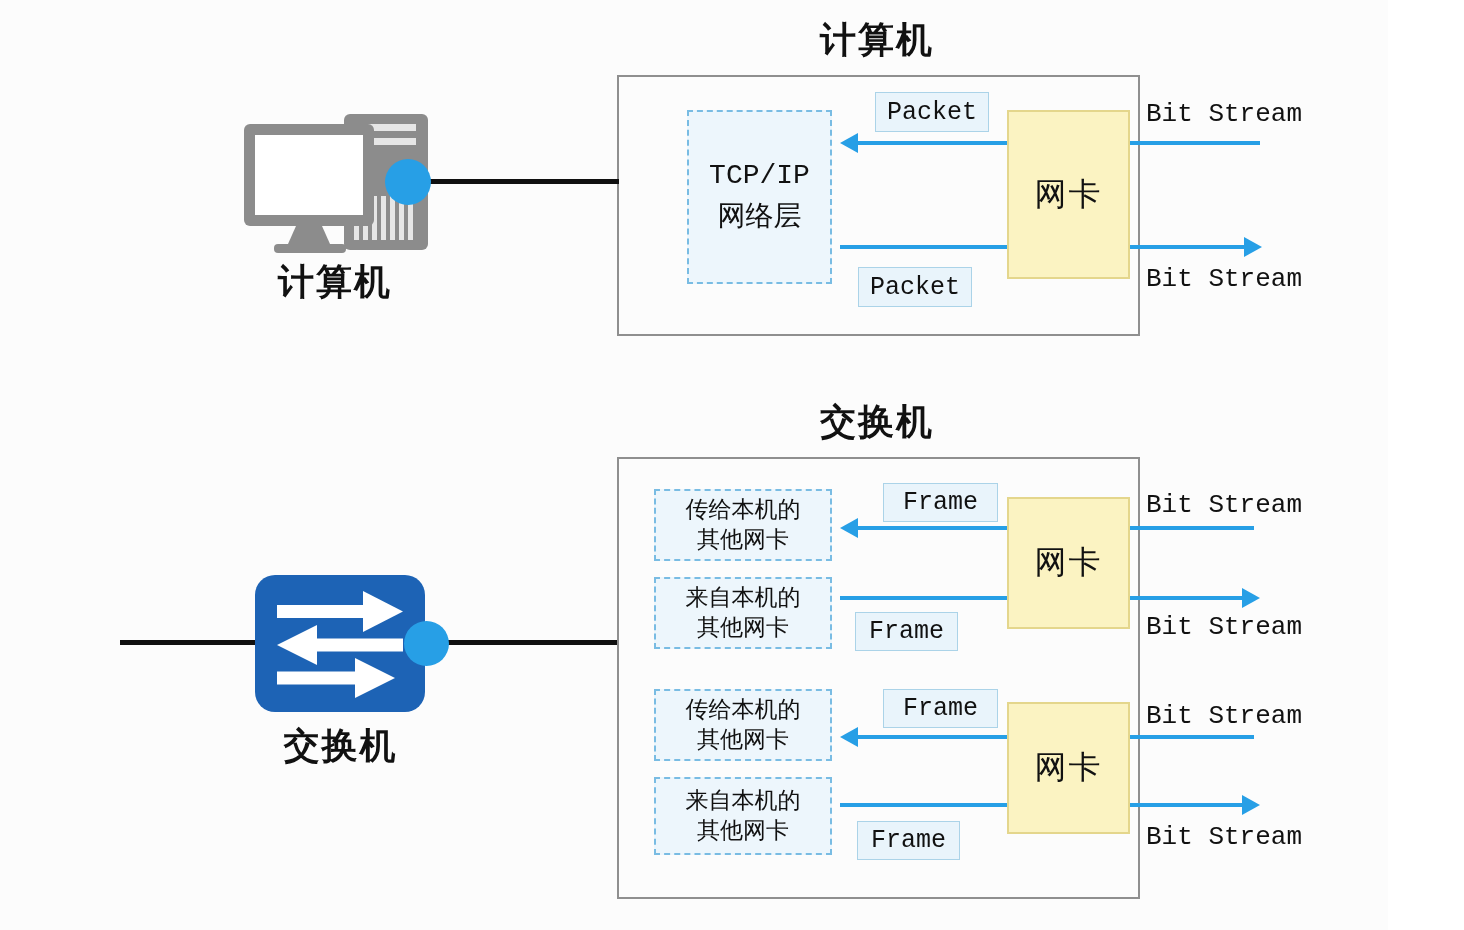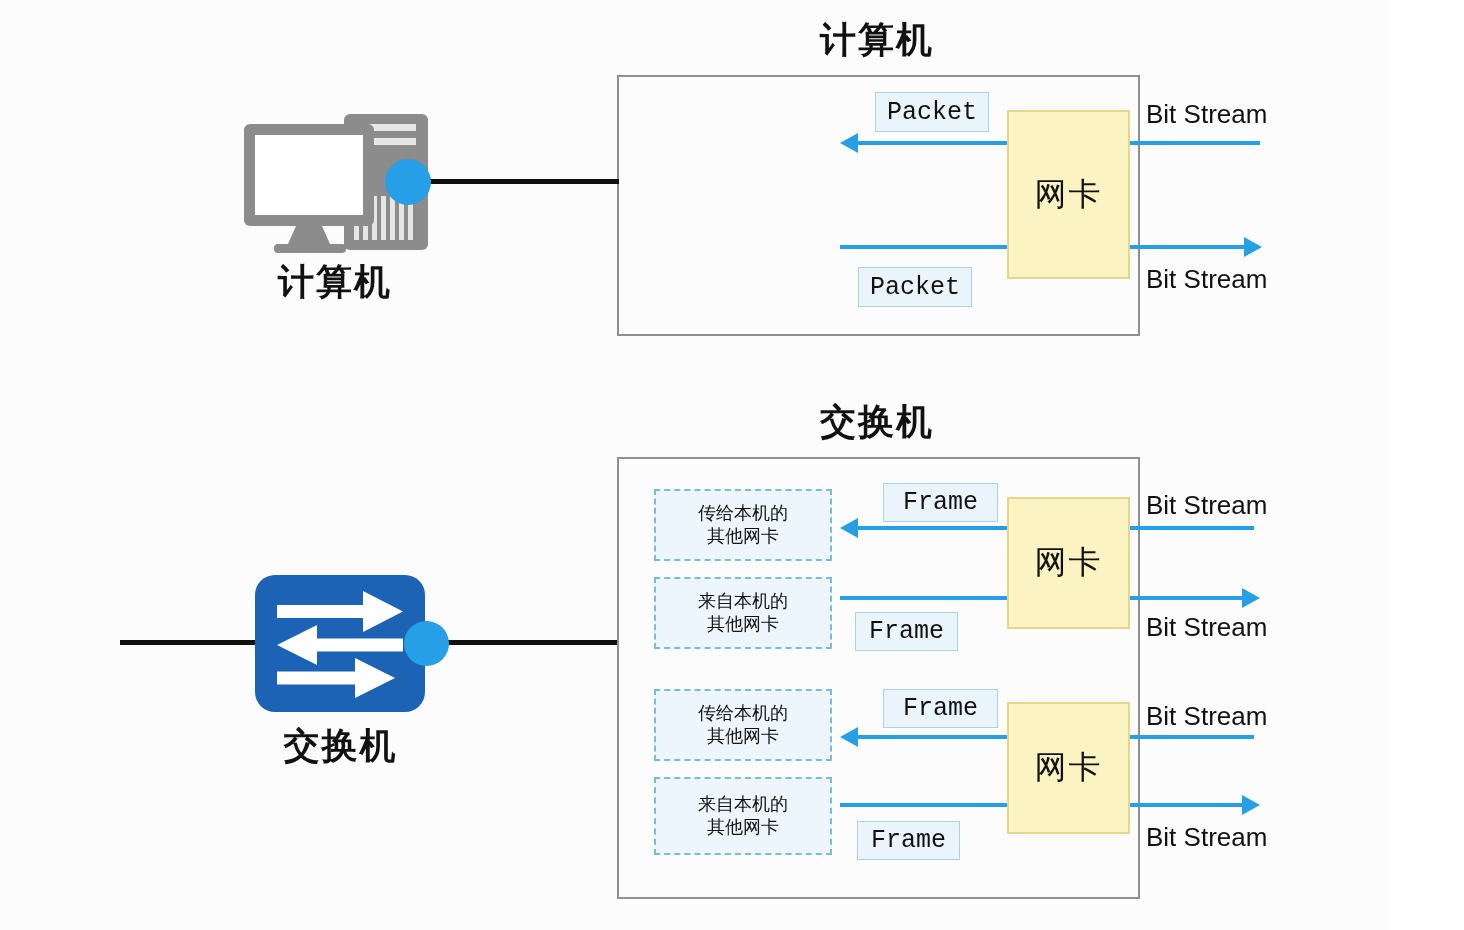--- a/index.html
+++ b/index.html
@@ -21,34 +21,34 @@
   }
   .outer-box {
     position:absolute; border:2px solid var(--box-border,#8f8f8f); background:transparent;
   }
   .dashed-box {
     position:absolute; border:2px dashed var(--dashed-border,#79bce3);
     background:var(--dashed-fill,#edf6fc);
     display:flex; flex-direction:column; align-items:center; justify-content:center;
     text-align:center; z-index:2;
   }
-  .dashed-box .ln { font-size:18px; line-height:1.3; }
+  .dashed-box .ln { font-size:23px; line-height:1.3; }
   .tcp-box .ln { font-size:28px; line-height:1.5; font-family:"Liberation Mono", monospace; }
   .nic-box {
     position:absolute; background:var(--nic-fill,#fbf3c2); border:2px solid var(--nic-border,#e4d68c);
     display:flex; align-items:center; justify-content:center;
     font-size:32px; z-index:3; letter-spacing:2px;
   }
   .tag-box {
     position:absolute; background:var(--tag-fill,#e9f4fb); border:1px solid var(--tag-border,#abd3e8);
     display:flex; align-items:center; justify-content:center;
     font-family:"Liberation Mono", monospace; font-size:25px; z-index:3;
   }
   .bitstream {
-    position:absolute; font-family:Liberation Sans, sans-serif; font-size:26px;
+    position:absolute; font-family:Liberation Mono, monospace; font-size:26px;
     white-space:nowrap; z-index:3;
   }
   .hline { position:absolute; height:4px; background:var(--arrow-blue,#279fe6); z-index:1; }
   .ah {
     position:absolute; width:0; height:0;
     border-top:10px solid transparent; border-bottom:10px solid transparent; z-index:1;
   }
   .ah-left  { border-right:18px solid var(--arrow-blue,#279fe6); }
   .ah-right { border-left:18px solid var(--arrow-blue,#279fe6); }
   .black-line { position:absolute; height:5px; background:#101010; z-index:1; }
@@ -85,20 +85,24 @@
       <rect x="17" y="27" width="108" height="80" fill="#ffffff"></rect>
       <polygon points="58,118 84,118 92,136 50,136" fill="#8c8c8c"></polygon>
       <rect x="36" y="136" width="72" height="9" rx="4" fill="#8c8c8c"></rect>
       <circle cx="170" cy="74" r="23" fill="#279fe6"></circle>
     </svg>
 
     <div class="device-label" style="left:240px; top:258px; width:190px;">计算机</div>
 
     <div class="outer-box" style="left:617px; top:75px; width:519px; height:257px;"></div>
 
+    <div class="dashed-box tcp-box" style="left:687px; top:110px; width:141px; height:170px;">
+      <div class="ln">TCP/IP</div>
+      <div class="ln">网络层</div>
+    </div>
 
     <div class="tag-box" style="left:875px; top:92px; width:112px; height:38px;">Packet</div>
     <div class="ah ah-left" style="left:840px; top:133px;"></div>
     <div class="hline" style="left:856px; top:141px; width:404px;"></div>
 
     <div class="hline" style="left:840px; top:245px; width:404px;"></div>
     <div class="ah ah-right" style="left:1244px; top:237px;"></div>
     <div class="tag-box" style="left:858px; top:267px; width:112px; height:38px;">Packet</div>
 
     <div class="nic-box" style="left:1007px; top:110px; width:119px; height:165px;">网卡</div>

